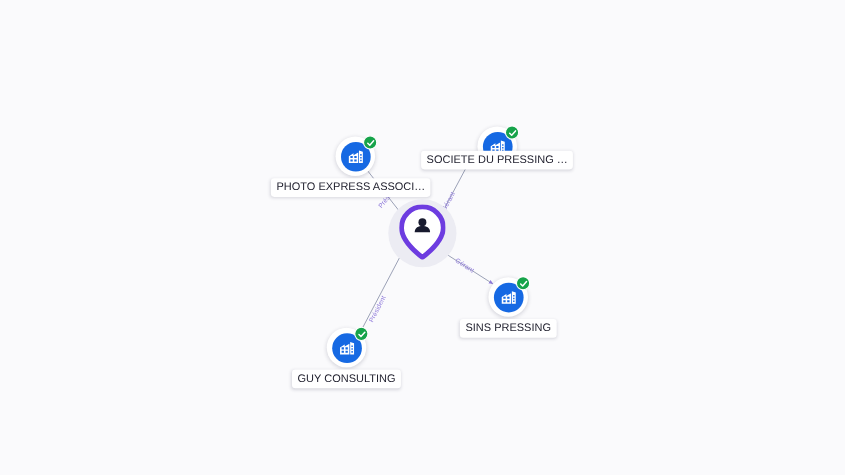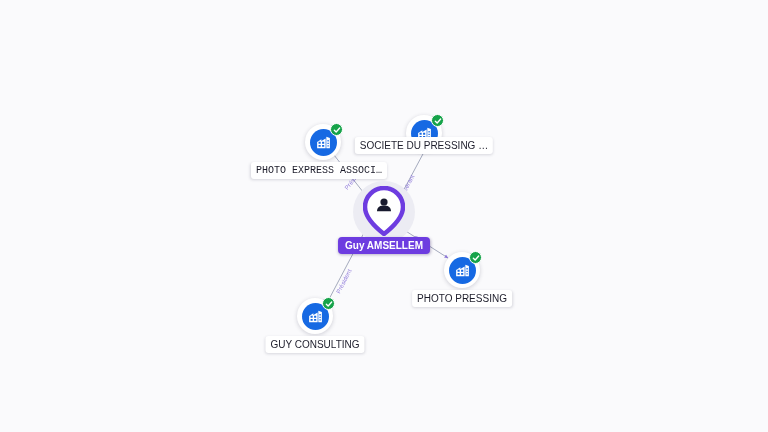--- a/index.html
+++ b/index.html
@@ -156,24 +156,24 @@
         <svg width="17" height="17" viewBox="0 0 24 24" fill="#ffffff">
           <path d="M3 20V11.2L9 7.4V10l6-3.6V20H3zm2-2h3v-2.6H5V18zm0-4.4h3V11H5v2.6zM10 18h3v-2.6h-3V18zm0-4.4h3V11h-3v2.6zM16 20V4l5 1.6V20h-5zm1.6-2.2h1.8v-2h-1.8v2zm0-3.6h1.8v-2h-1.8v2zm0-3.6h1.8v-2h-1.8v2z"></path>
         </svg>
       </div>
       <div class="badge">
         <svg width="8" height="8" viewBox="0 0 24 24" fill="none" stroke="#ffffff" stroke-width="4" stroke-linecap="round" stroke-linejoin="round">
           <path d="M4 12.5 L9.5 18 L20 6"></path>
         </svg>
       </div>
     </div>
-    <div class="node-label" style="margin-left:-4px;font-family:Liberation Mono, monospace;">PHOTO EXPRESS ASSOCI…</div>
-  </div>
-
-  <div class="node company-node" style="left:424px; top:133px;">
+    <div class="node-label" style="margin-left:-4px;">PHOTO EXPRESS ASSOCI…</div>
+  </div>
+
+  <div class="node company-node" style="left:452px; top:133px;">
     <div class="disc">
       <div class="inner">
         <svg width="17" height="17" viewBox="0 0 24 24" fill="#ffffff">
           <path d="M3 20V11.2L9 7.4V10l6-3.6V20H3zm2-2h3v-2.6H5V18zm0-4.4h3V11H5v2.6zM10 18h3v-2.6h-3V18zm0-4.4h3V11h-3v2.6zM16 20V4l5 1.6V20h-5zm1.6-2.2h1.8v-2h-1.8v2zm0-3.6h1.8v-2h-1.8v2zm0-3.6h1.8v-2h-1.8v2z"></path>
         </svg>
       </div>
       <div class="badge">
         <svg width="8" height="8" viewBox="0 0 24 24" fill="none" stroke="#ffffff" stroke-width="4" stroke-linecap="round" stroke-linejoin="round">
           <path d="M4 12.5 L9.5 18 L20 6"></path>
         </svg>
@@ -188,21 +188,21 @@
         <svg width="17" height="17" viewBox="0 0 24 24" fill="#ffffff">
           <path d="M3 20V11.2L9 7.4V10l6-3.6V20H3zm2-2h3v-2.6H5V18zm0-4.4h3V11H5v2.6zM10 18h3v-2.6h-3V18zm0-4.4h3V11h-3v2.6zM16 20V4l5 1.6V20h-5zm1.6-2.2h1.8v-2h-1.8v2zm0-3.6h1.8v-2h-1.8v2zm0-3.6h1.8v-2h-1.8v2z"></path>
         </svg>
       </div>
       <div class="badge">
         <svg width="8" height="8" viewBox="0 0 24 24" fill="none" stroke="#ffffff" stroke-width="4" stroke-linecap="round" stroke-linejoin="round">
           <path d="M4 12.5 L9.5 18 L20 6"></path>
         </svg>
       </div>
     </div>
-    <div class="node-label">PHOTO PRESSING</div>
+    <div class="node-label">SINS PRESSING</div>
   </div>
 
   <div class="node company-node" style="left:315px; top:316px;text-align:right;">
     <div class="disc">
       <div class="inner">
         <svg width="17" height="17" viewBox="0 0 24 24" fill="#ffffff">
           <path d="M3 20V11.2L9 7.4V10l6-3.6V20H3zm2-2h3v-2.6H5V18zm0-4.4h3V11H5v2.6zM10 18h3v-2.6h-3V18zm0-4.4h3V11h-3v2.6zM16 20V4l5 1.6V20h-5zm1.6-2.2h1.8v-2h-1.8v2zm0-3.6h1.8v-2h-1.8v2zm0-3.6h1.8v-2h-1.8v2z"></path>
         </svg>
       </div>
       <div class="badge">
@@ -217,16 +217,15 @@
   <div class="node person-node" style="left:384px; top:212px;">
     <div class="pin">
       <svg class="pin-shape" width="42" height="50" viewBox="0 0 42 50">
         <path d="M21 2 C10.5 2 2 10.5 2 21 C2 31 12 41 21 48 C30 41 40 31 40 21 C40 10.5 31.5 2 21 2 Z" fill="#ffffff" stroke="#6d3ce0" stroke-width="4.5"></path>
         <g transform="translate(21,20)">
           <circle cx="0" cy="-4" r="3.6" fill="#181a2e"></circle>
           <path d="M-7,5.2 C-7,0.6 -3.5,-0.6 0,-0.6 C3.5,-0.6 7,0.6 7,5.2 Z" fill="#181a2e"></path>
         </g>
       </svg>
     </div>
-    <div class="person-label">Guy AMSELLEM</div>
   </div>
 
 </div>
 
 </body></html>

